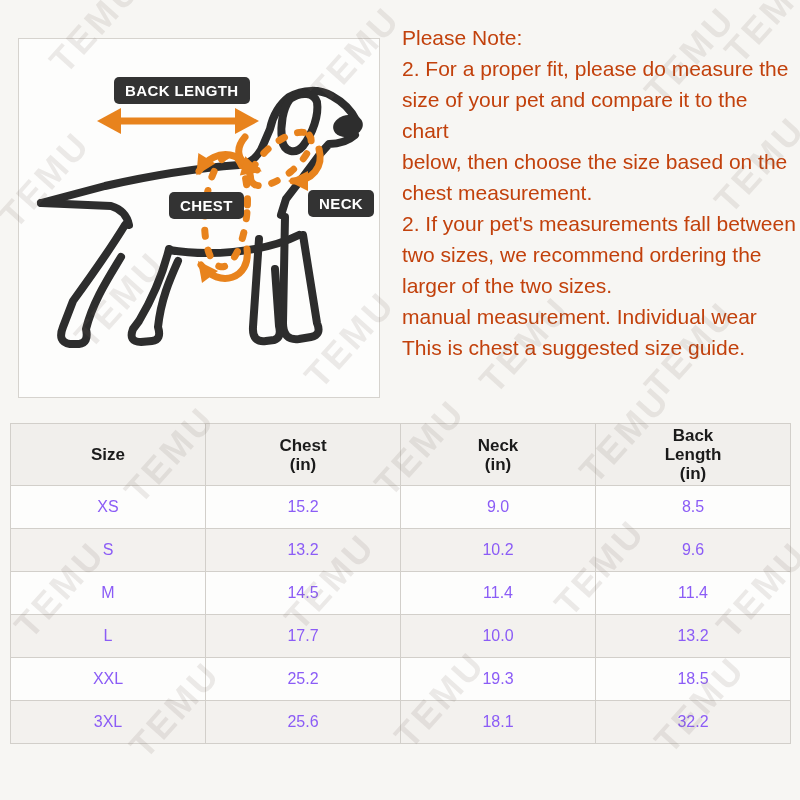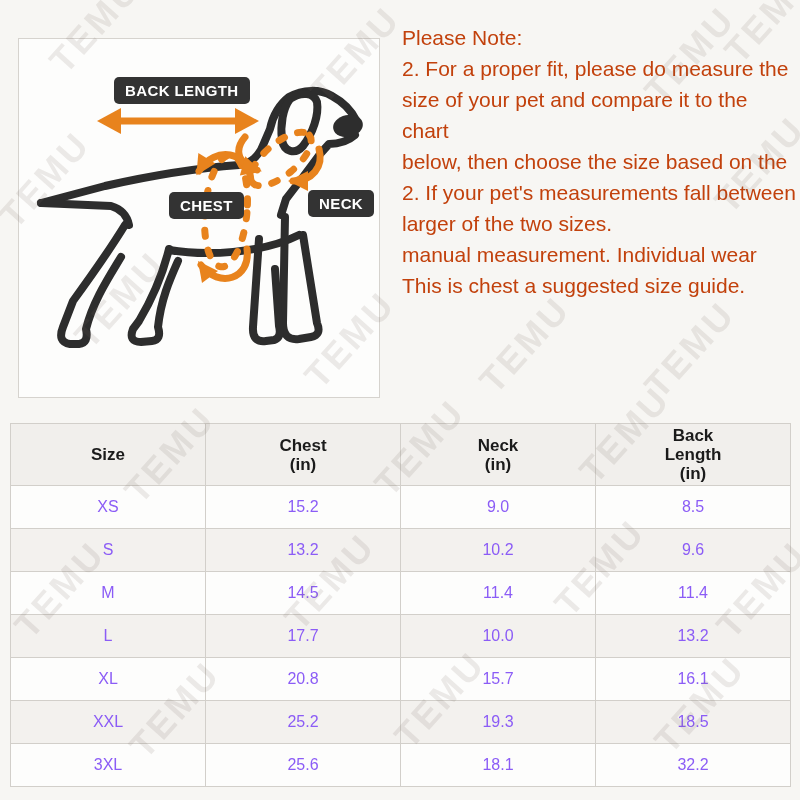--- a/index.html
+++ b/index.html
@@ -114,21 +114,23 @@
     <div class="dlabel back-length">BACK LENGTH</div>
     <div class="dlabel chest">CHEST</div>
     <div class="dlabel neck">NECK</div>
   </div>
 
   <div class="note">
     <div class="note-line">Please Note:</div>
     <div class="note-line">2. For a proper fit, please do measure the</div>
     <div class="note-line">size of your pet and compare it to the chart</div>
     <div class="note-line">below, then choose the size based on the</div>
+    <div class="note-line">chest measurement.</div>
     <div class="note-line">2. If your pet's measurements fall between</div>
+    <div class="note-line">two sizes, we recommend ordering the</div>
     <div class="note-line">larger of the two sizes.</div>
     <div class="note-line">manual measurement. Individual wear</div>
     <div class="note-line">This is chest a suggested size guide.</div>
   </div>
 
   <table class="size-table">
     <thead>
       <tr>
         <th>
           <div>Size</div>
@@ -165,26 +167,20 @@
         <td>M</td>
         <td>14.5</td>
         <td>11.4</td>
         <td>11.4</td>
       </tr>
       <tr>
         <td>L</td>
         <td>17.7</td>
         <td>10.0</td>
         <td>13.2</td>
-      </tr>
-      <tr>
-        <td>XL</td>
-        <td>20.8</td>
-        <td>15.7</td>
-        <td>16.1</td>
       </tr>
       <tr>
         <td>XXL</td>
         <td>25.2</td>
         <td>19.3</td>
         <td>18.5</td>
       </tr>
       <tr>
         <td>3XL</td>
         <td>25.6</td>

